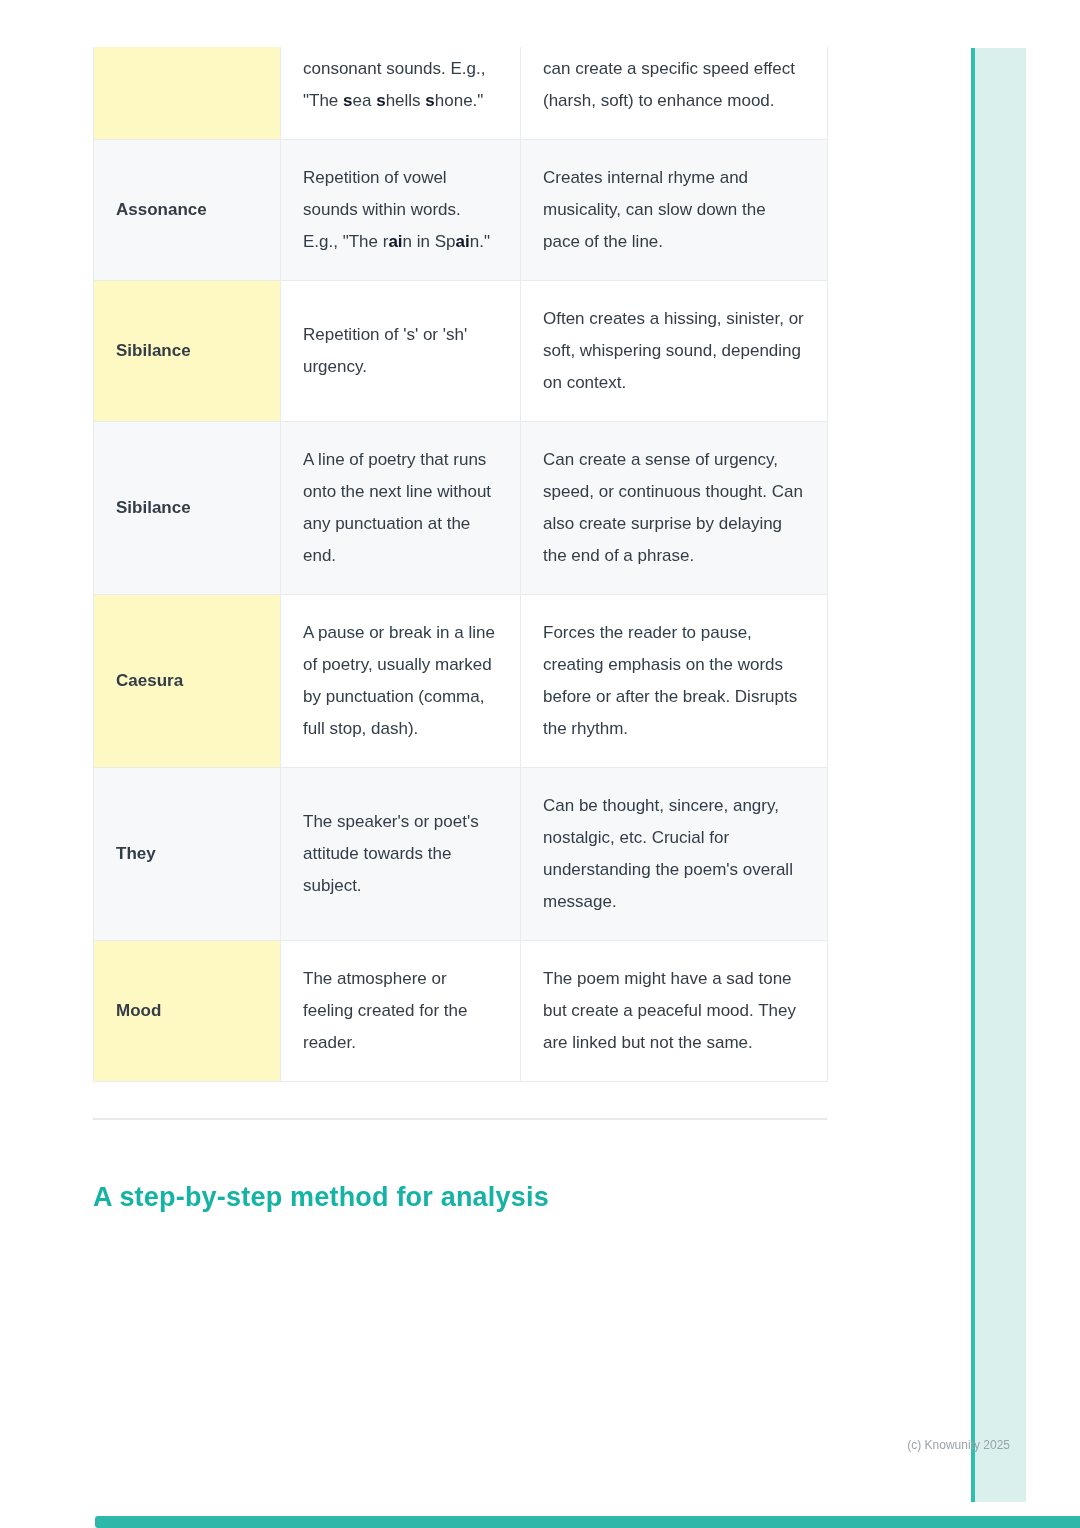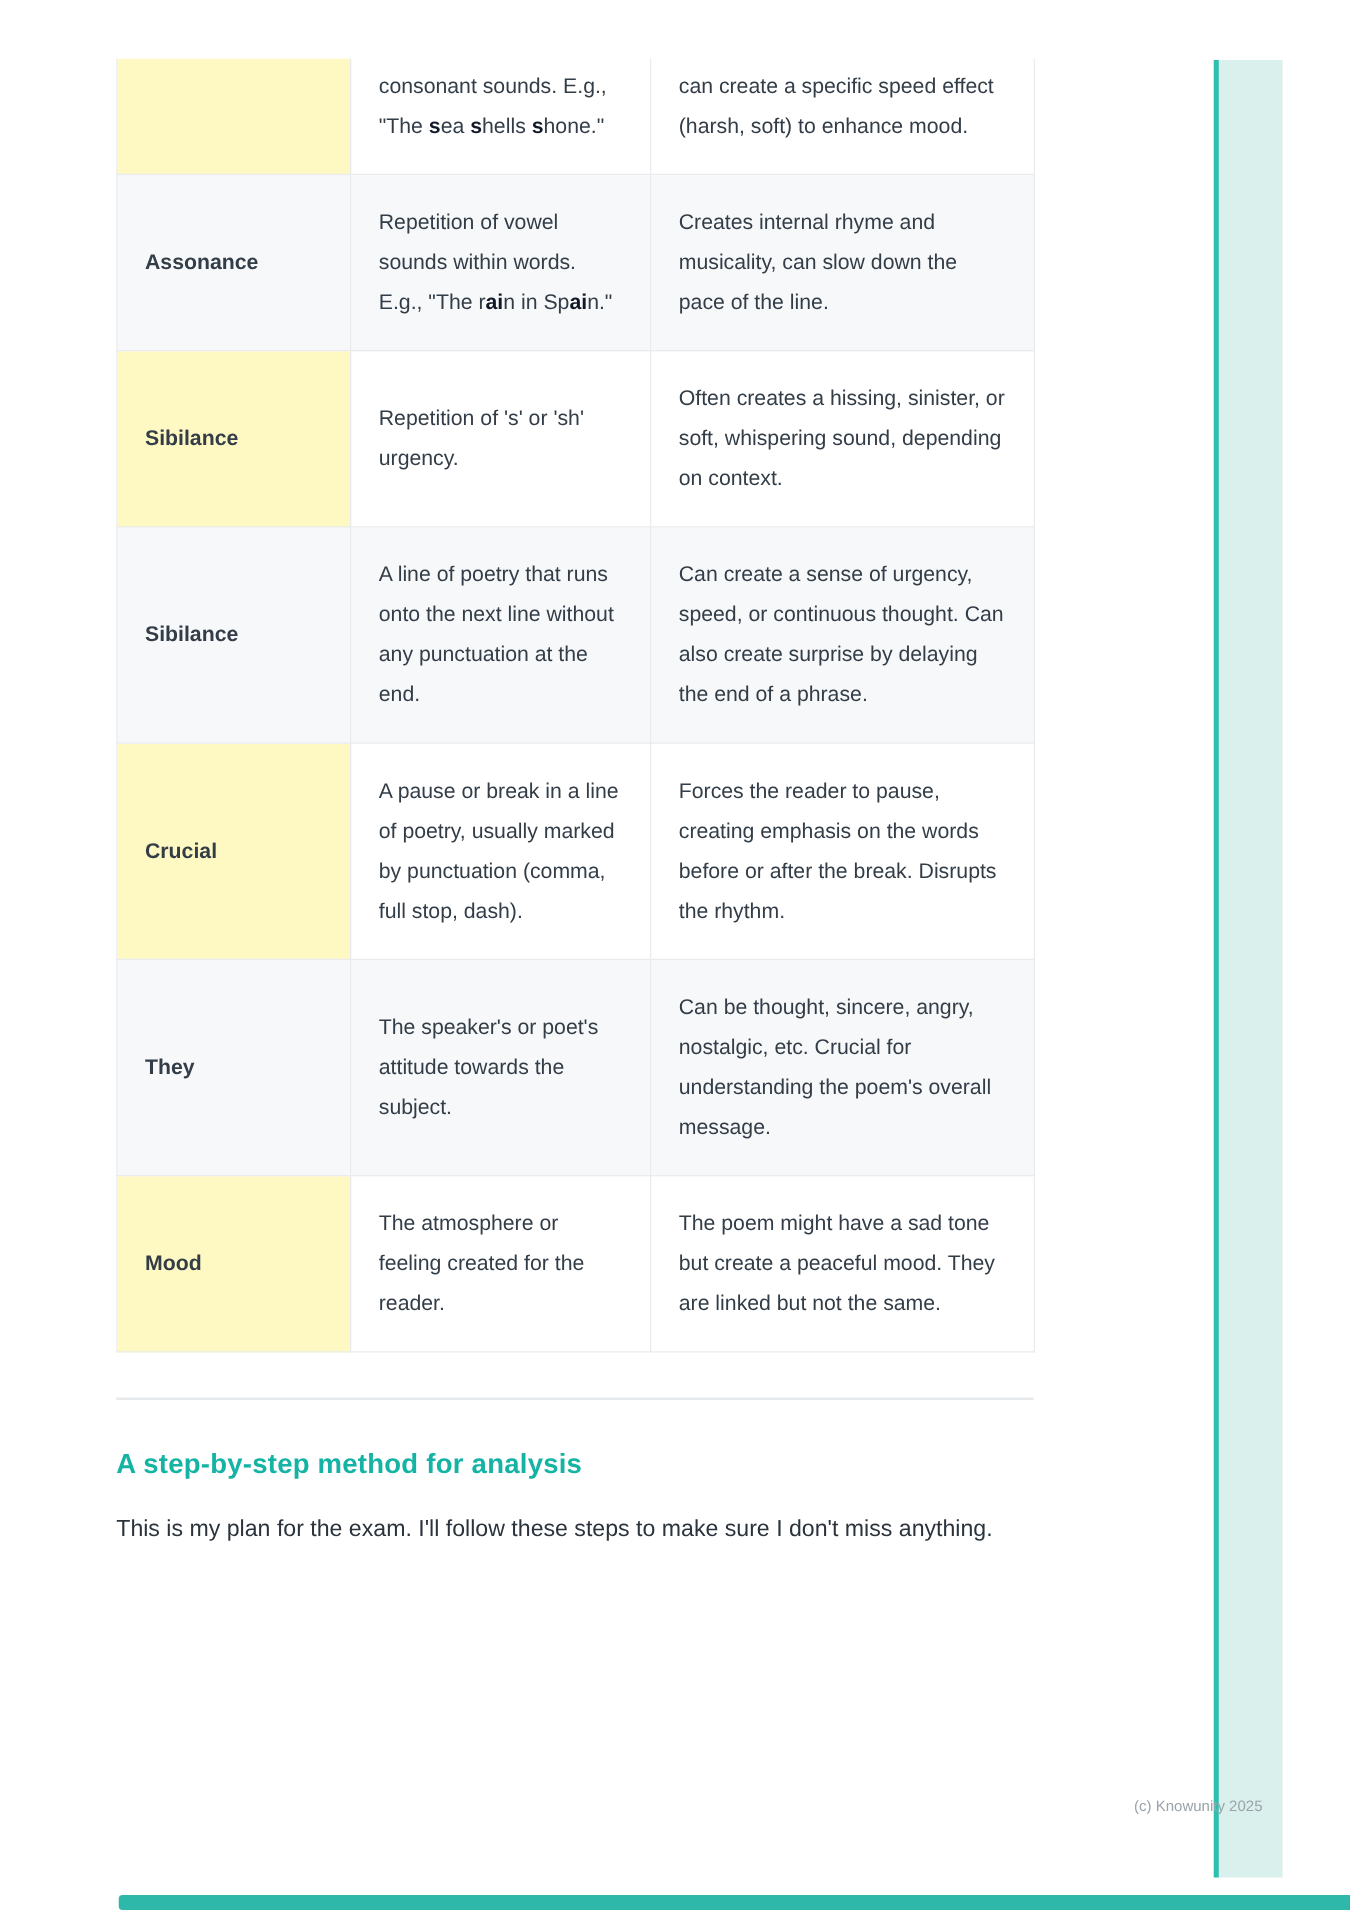--- a/index.html
+++ b/index.html
@@ -48,22 +48,22 @@
   }
   td strong { font-weight: bold; color: #111827; }
 
   .divider {
     border: none;
     border-top: 2px solid #e7eaed;
     margin: 36px 0 0 0;
     width: 734px;
   }
   .section-heading {
-    margin-top: 38px;
-    font-size: 22px;
+    margin-top: 62px;
+    font-size: 27px;
     font-weight: 700;
     letter-spacing: 0.2px;
     color: var(--accent, #14b3a4);
   }
   .section-paragraph {
     margin-top: 22px;
     width: 734px;
     font-size: 18.5px;
     line-height: 34px;
     color: #2b343d;
@@ -125,41 +125,40 @@
           <td class="term-cell">Sibilance</td>
           <td class="definition-cell"><span>Repetition of 's' or 'sh' urgency.</span></td>
           <td class="effect-cell"><span>Often creates a hissing, sinister, or soft, whispering sound, depending on context.</span></td>
         </tr>
         <tr class="striped">
           <td class="term-cell">Sibilance</td>
           <td class="definition-cell"><span>A line of poetry that runs onto the next line without any punctuation at the end.</span></td>
           <td class="effect-cell"><span>Can create a sense of urgency, speed, or continuous thought. Can also create surprise by delaying the end of a phrase.</span></td>
         </tr>
         <tr>
-          <td class="term-cell">Crucial</td>
+          <td class="term-cell">Caesura</td>
           <td class="definition-cell"><span>A pause or break in a line of poetry, usually marked by punctuation (comma, full stop, dash).</span></td>
           <td class="effect-cell"><span>Forces the reader to pause, creating emphasis on the words before or after the break. Disrupts the rhythm.</span></td>
         </tr>
         <tr class="striped">
           <td class="term-cell">They</td>
           <td class="definition-cell"><span>The speaker's or poet's attitude towards the subject.</span></td>
           <td class="effect-cell"><span>Can be thought, sincere, angry, nostalgic, etc. Crucial for understanding the poem's overall message.</span></td>
         </tr>
         <tr>
           <td class="term-cell">Mood</td>
           <td class="definition-cell"><span>The atmosphere or feeling created for the reader.</span></td>
           <td class="effect-cell"><span>The poem might have a sad tone but create a peaceful mood. They are linked but not the same.</span></td>
         </tr>
       </tbody>
   </table>
 
   <hr class="divider">
 
   <h2 class="section-heading">A step-by-step method for analysis</h2>
 
-  <p class="section-paragraph">This is my plan for the exam. I'll follow these steps to make sure I don't miss anything.</p>
 
 </div>
 
 <div class="side-band"></div>
 <div class="bottom-bar"></div>
 
 <div class="watermark">(c) Knowunity 2025</div>
 
 </body></html>

